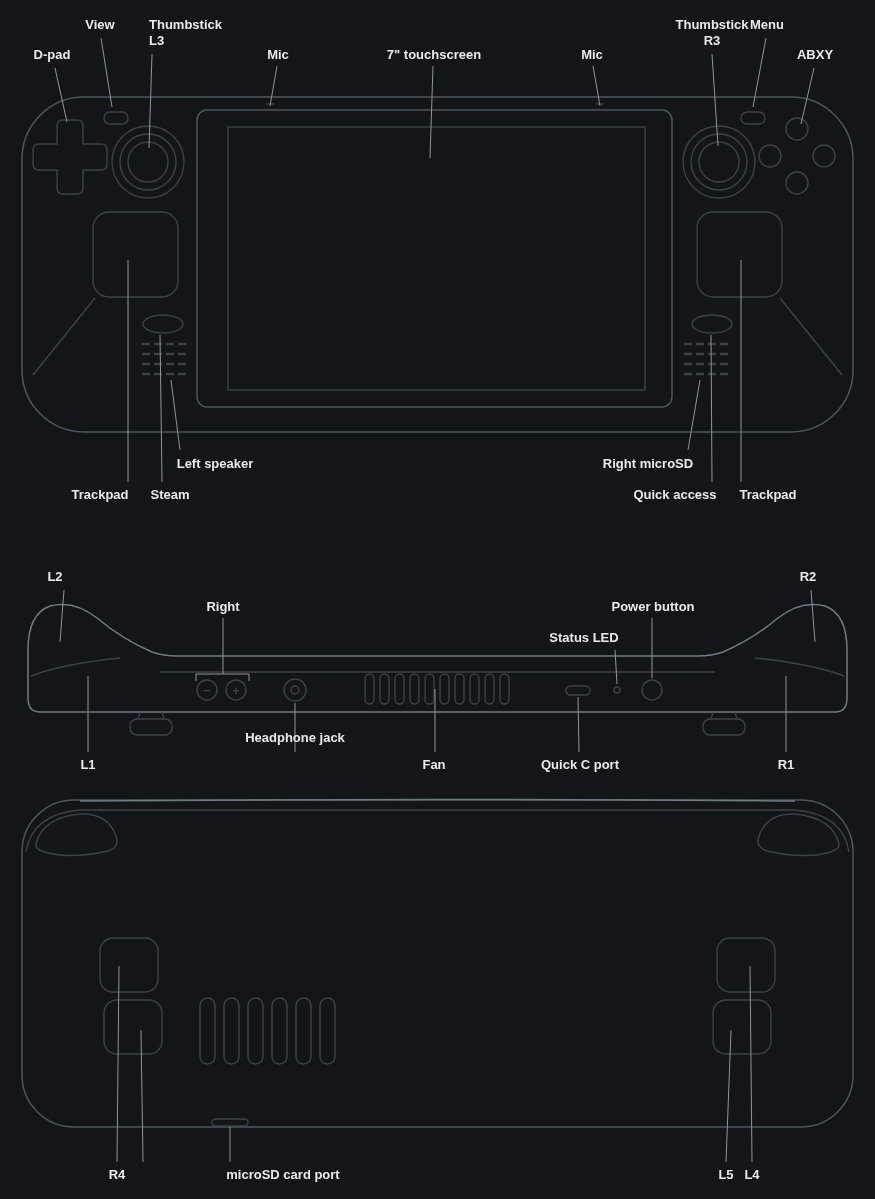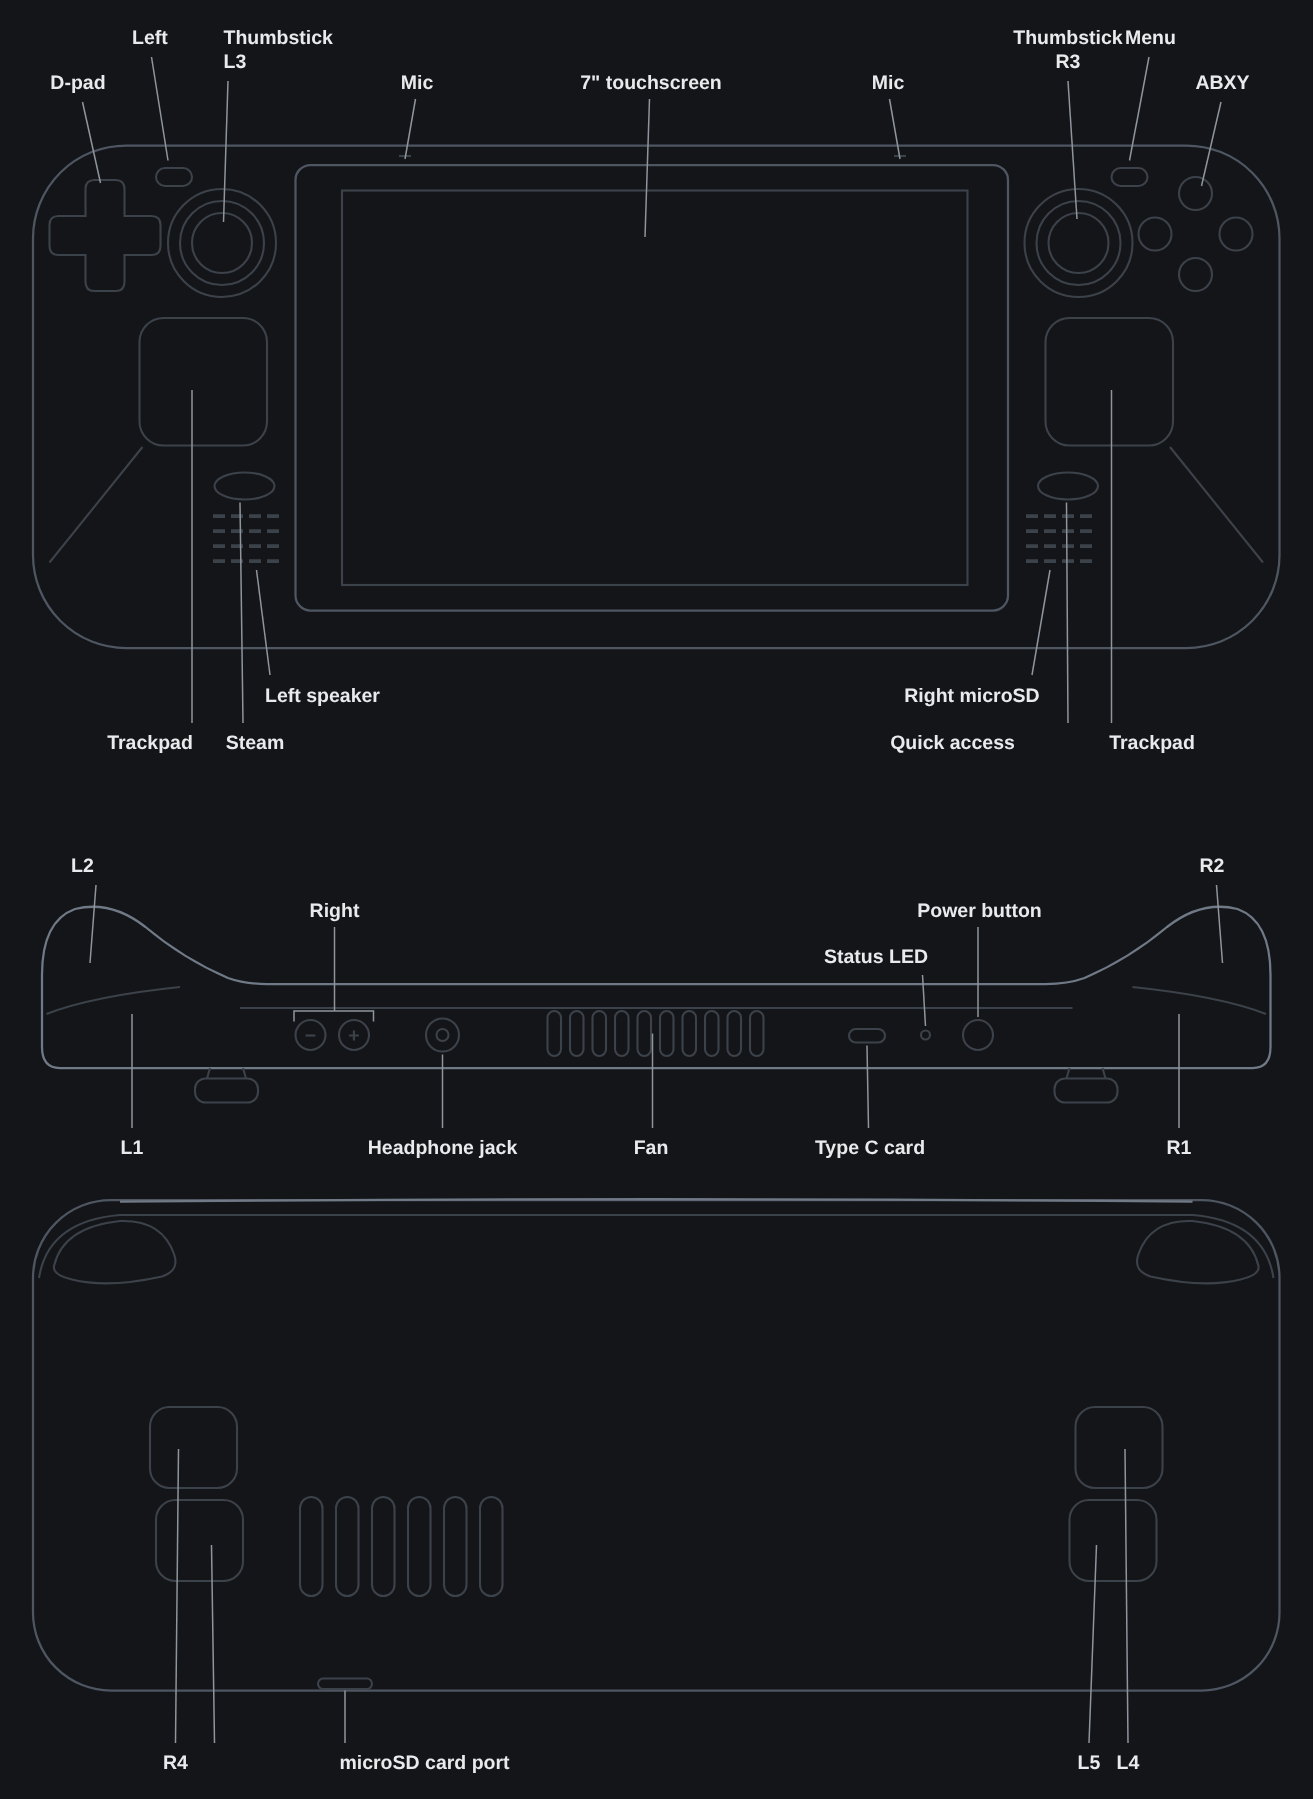--- a/index.html
+++ b/index.html
@@ -194,51 +194,51 @@
       <line x1="786" y1="752" x2="786" y2="676"></line>
 
       <line x1="117" y1="1162" x2="119" y2="966"></line>
       <line x1="143" y1="1162" x2="141" y2="1030"></line>
       <line x1="230" y1="1162" x2="230" y2="1127"></line>
       <line x1="726" y1="1162" x2="731" y2="1030"></line>
       <line x1="752" y1="1162" x2="750" y2="966"></line>
     </g>
   </svg>
 
-  <div class="label" style="left:100px;top:17px">Left</div>
+  <div class="label" style="left:100px;top:17px">View</div>
   <div class="label left-align" style="left:149px;top:17px">
     <div>Thumbstick</div>
     <div>L3</div>
   </div>
   <div class="label" style="left:52px;top:47px">D-pad</div>
   <div class="label" style="left:278px;top:47px">Mic</div>
   <div class="label" style="left:434px;top:47px">7" touchscreen</div>
   <div class="label" style="left:592px;top:47px">Mic</div>
   <div class="label" style="left:712px;top:17px">
     <div>Thumbstick</div>
     <div>R3</div>
   </div>
   <div class="label" style="left:767px;top:17px">Menu</div>
   <div class="label" style="left:815px;top:47px">ABXY</div>
   <div class="label" style="left:215px;top:456px">Left speaker</div>
   <div class="label" style="left:100px;top:487px">Trackpad</div>
   <div class="label" style="left:170px;top:487px">Steam</div>
   <div class="label" style="left:648px;top:456px">Right microSD</div>
-  <div class="label" style="left:635px;top:487px">Quick access</div>
+  <div class="label" style="left:675px;top:487px">Quick access</div>
   <div class="label" style="left:768px;top:487px">Trackpad</div>
 
   <div class="label" style="left:55px;top:569px">L2</div>
   <div class="label" style="left:223px;top:599px">Right</div>
   <div class="label" style="left:584px;top:630px">Status LED</div>
   <div class="label" style="left:653px;top:599px">Power button</div>
   <div class="label" style="left:808px;top:569px">R2</div>
   <div class="label" style="left:88px;top:757px">L1</div>
-  <div class="label" style="left:295px;top:757px">Headphone jack</div>
+  <div class="label" style="left:295px;top:730px">Headphone jack</div>
   <div class="label" style="left:434px;top:757px">Fan</div>
-  <div class="label" style="left:580px;top:757px">Type C card</div>
+  <div class="label" style="left:580px;top:757px">Quick C port</div>
   <div class="label" style="left:786px;top:757px">R1</div>
 
   <div class="label" style="left:117px;top:1167px">R4</div>
   <div class="label" style="left:143px;top:1236px">R5</div>
   <div class="label" style="left:283px;top:1167px">microSD card port</div>
   <div class="label" style="left:726px;top:1167px">L5</div>
   <div class="label" style="left:752px;top:1167px">L4</div>
 
 </div>
 

